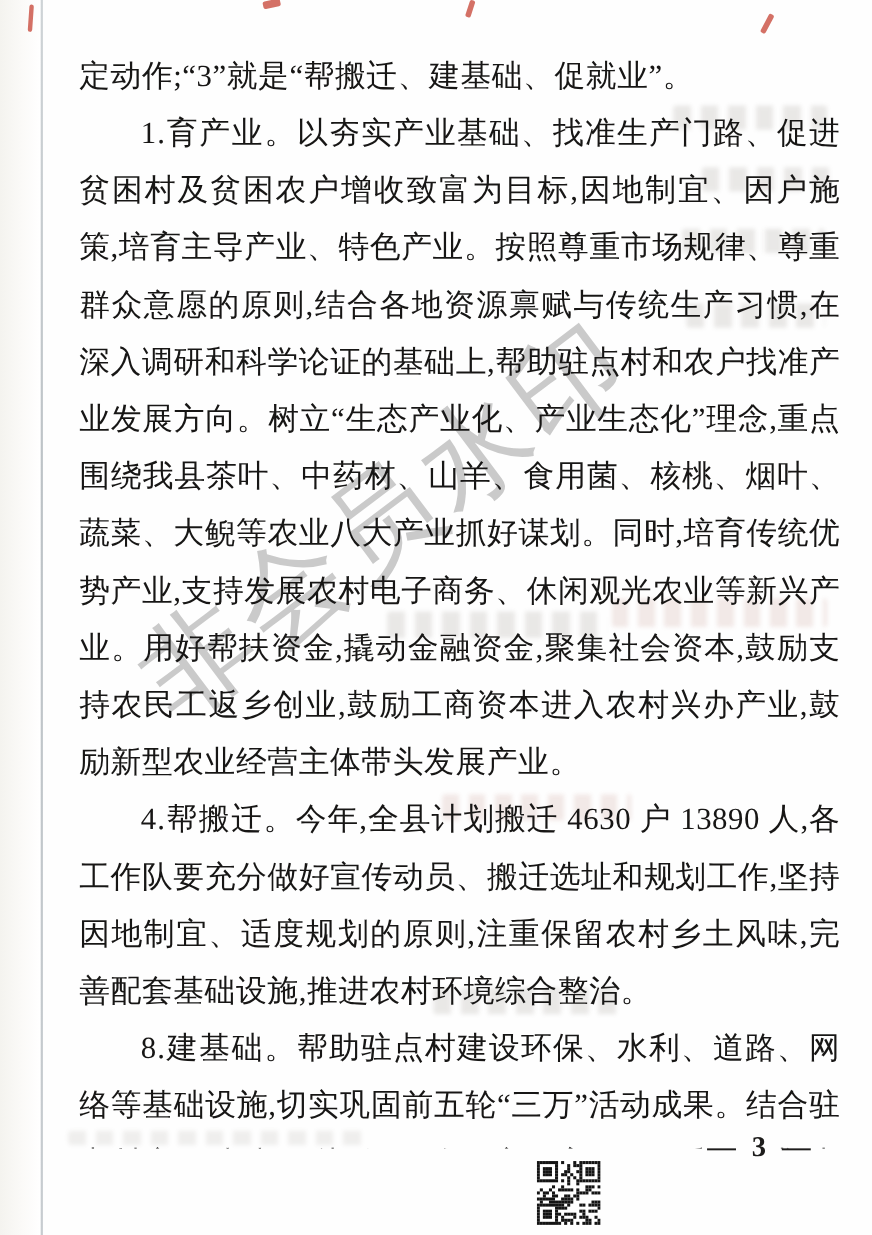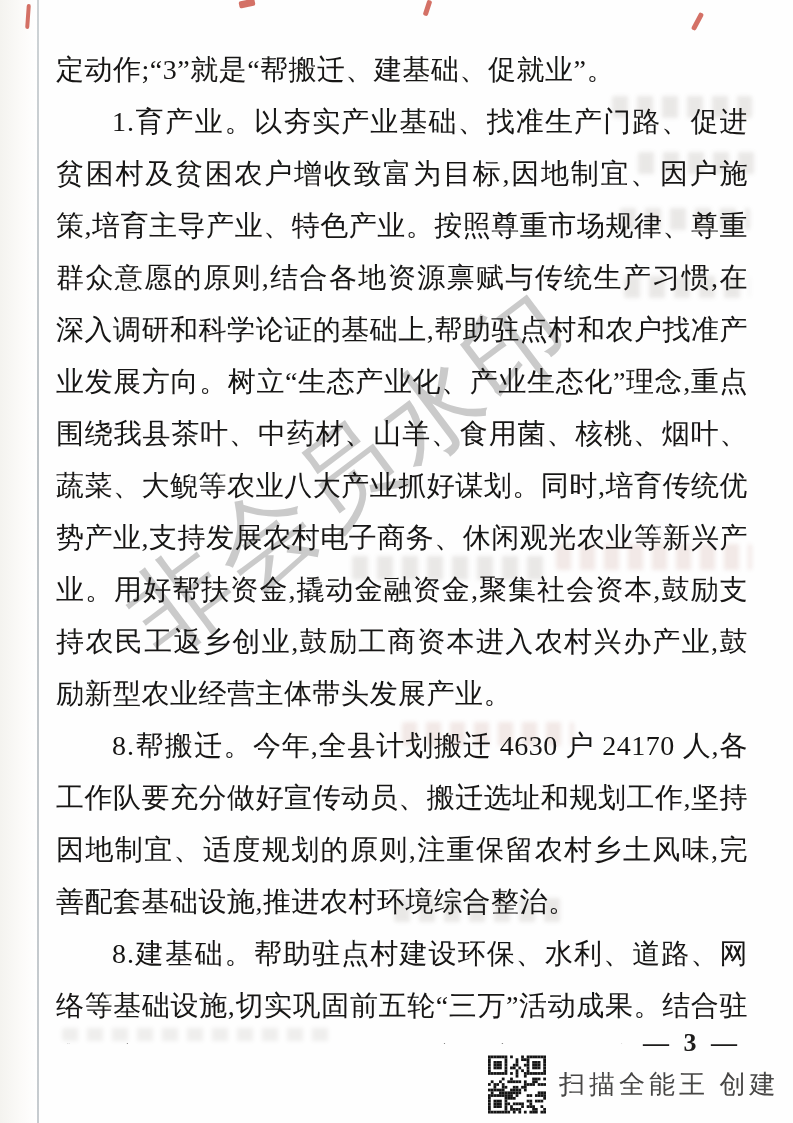--- a/index.html
+++ b/index.html
@@ -36,21 +36,21 @@
   .watermark{
     position:absolute;left:140px;top:580px;transform:rotate(-37deg);
     transform-origin:0 50%;white-space:nowrap;
     font-size:100px;letter-spacing:5px;line-height:1;
     color:rgba(104,104,104,.34);
     font-family:"Liberation Sans","DejaVu Sans",sans-serif;
     pointer-events:none;
   }
   
   .doc{
-    position:absolute;left:56px;top:44px;width:692px;height:1000px;overflow:hidden;
+    position:absolute;left:72px;top:44px;width:692px;height:1000px;overflow:hidden;
     font-size:28px;line-height:52px;color:#171615;
     text-align:justify;text-justify:inter-character;
     letter-spacing:.5px;
   }
   .doc p{margin:0;}
   .doc p.indent{text-indent:2em;}
   .doc .b{font-weight:400;letter-spacing:1px;}
   
   .pagenum{position:absolute;right:52px;top:1028px;font-size:26px;color:#1d1c1b;
     letter-spacing:4px;font-weight:600;}
@@ -79,21 +79,21 @@
   <div class="smudge s6"></div>
   <div class="smudge red s7"></div>
   <div class="smudge s8"></div>
   <div class="smudge s9"></div>
 
   <div class="watermark">非会员水印</div>
 
   <div class="doc" id="doc">
       <p><span>定动作;“3”就是“帮搬迁、建基础、促就业”。</span></p>
       <p class="indent"><span class="b">1.育产业。</span><span>以夯实产业基础、找准生产门路、促进贫困村及贫困农户增收致富为目标,因地制宜、因户施策,培育主导产业、特色产业。按照尊重市场规律、尊重群众意愿的原则,结合各地资源禀赋与传统生产习惯,在深入调研和科学论证的基础上,帮助驻点村和农户找准产业发展方向。树立“生态产业化、产业生态化”理念,重点围绕我县茶叶、中药材、山羊、食用菌、核桃、烟叶、蔬菜、大鲵等农业八大产业抓好谋划。同时,培育传统优势产业,支持发展农村电子商务、休闲观光农业等新兴产业。用好帮扶资金,撬动金融资金,聚集社会资本,鼓励支持农民工返乡创业,鼓励工商资本进入农村兴办产业,鼓励新型农业经营主体带头发展产业。</span></p>
-      <p class="indent"><span class="b">8.帮搬迁。</span><span>今年,全县计划搬迁 4630 户 24170 人,各工作队要充分做好宣传动员、搬迁选址和规划工作,坚持因地制宜、适度规划的原则,注重保留农村乡土风味,完善配套基础设施,推进农村环境综合整治。</span></p>
+      <p class="indent"><span class="b">4.帮搬迁。</span><span>今年,全县计划搬迁 4630 户 13890 人,各工作队要充分做好宣传动员、搬迁选址和规划工作,坚持因地制宜、适度规划的原则,注重保留农村乡土风味,完善配套基础设施,推进农村环境综合整治。</span></p>
       <p class="indent"><span class="b">8.建基础。</span><span>帮助驻点村建设环保、水利、道路、网络等基础设施,切实巩固前五轮“三万”活动成果。结合驻点村实际,紧紧围绕“绿、净、齐、富、厚、和”要求,支持驻点村创建“生态家园”,建设美丽乡村。以建设农村生活污水处理设施及配套管网、生活垃圾收集转运设施、非规模化畜禽粪便综合利用设施、饮用水源地防护设施等为重点,推进农村环境连片综合整</span></p>
     </div>
 
   <div class="pagenum">— 3 —</div>
 
   <div class="scanner">
     <svg class="qr" id="qr" viewBox="0 0 21 22">
         <rect x="0" y="0" width="21" height="22" fill="#ffffff"></rect>
         <rect x="0" y="0.5" width="1" height="1" fill="#141414"></rect>
         <rect x="1" y="0.5" width="1" height="1" fill="#141414"></rect>
@@ -310,16 +310,15 @@
         <rect x="7" y="20.5" width="1" height="1" fill="#141414"></rect>
         <rect x="9" y="20.5" width="1" height="1" fill="#141414"></rect>
         <rect x="11" y="20.5" width="1" height="1" fill="#141414"></rect>
         <rect x="13" y="20.5" width="1" height="1" fill="#141414"></rect>
         <rect x="15" y="20.5" width="1" height="1" fill="#141414"></rect>
         <rect x="16" y="20.5" width="1" height="1" fill="#141414"></rect>
         <rect x="17" y="20.5" width="1" height="1" fill="#141414"></rect>
         <rect x="19" y="20.5" width="1" height="1" fill="#141414"></rect>
         <rect x="20" y="20.5" width="1" height="1" fill="#141414"></rect>
       </svg>
-    <span class="qr-caption">扫描全能王 创建</span>
   </div>
 
 </div>
 
 </body></html>

